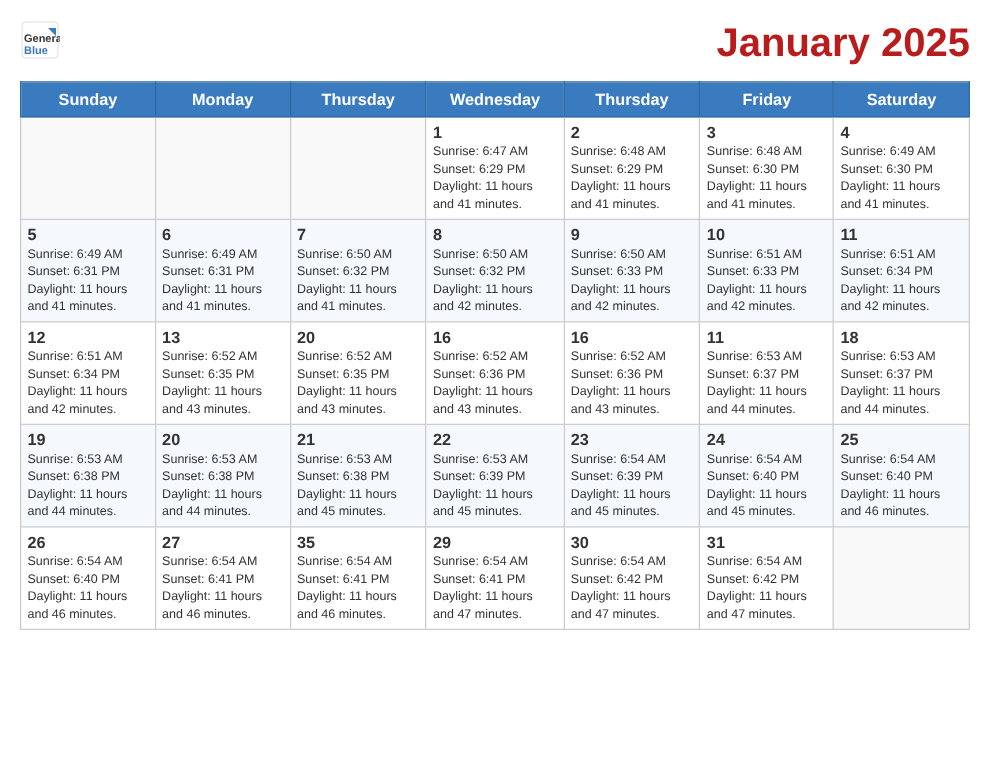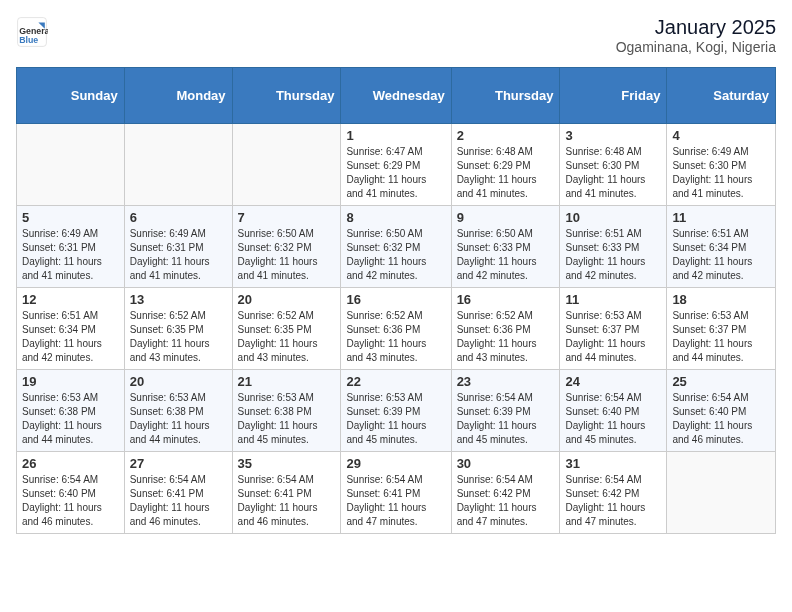--- a/index.html
+++ b/index.html
@@ -27,38 +27,38 @@
     }
     .logo-icon {
       width: 32px;
       height: 32px;
       margin-right: 4px;
     }
     .title-block {
       text-align: right;
     }
     .title-month {
-      font-size: 20px;
-      font-weight: normal;
-      color: #0f172a;
+      font-size: 32px;
+      font-weight: bold;
+      color: #b91c1c;
     }
     .title-location {
       font-size: 14px;
       color: #555;
     }
     .calendar {
       width: 100%;
       border-collapse: collapse;
       border: 1px solid #ccc;
     }
     .calendar th {
       background-color: #3a7abf;
       color: #fff;
-      text-align: right;
-      padding: 20px 6px;
+      text-align: center;
+      padding: 6px 6px;
       font-size: 13px;
       font-weight: bold;
       border: 1px solid #2d6aa0;
     }
     .calendar td {
       border: 1px solid #ccc;
       vertical-align: top;
       padding: 4px 5px;
       width: 113px;
       min-height: 80px;
@@ -92,21 +92,20 @@
       <rect x="2" y="2" width="36" height="36" rx="4" fill="#fff" stroke="#ddd" stroke-width="1"></rect>
       <text x="4" y="22" font-size="11" font-weight="bold" fill="#333" font-family="Arial">General</text>
       <text x="4" y="34" font-size="11" font-weight="bold" fill="#3a7abf" font-family="Arial">Blue</text>
       <polygon points="28,8 36,8 36,16" fill="#3a7abf"></polygon>
     </svg>
     <div class="logo-text">
     </div>
   </div>
   <div class="title-block">
     <div class="title-month">January 2025</div>
-    <div class="title-location">Ogaminana, Kogi, Nigeria</div>
   </div>
 </div>
 
 <table class="calendar">
   <thead>
     <tr>
     <th>Sunday</th>
         <th>Monday</th>
         <th>Thursday</th>
         <th>Wednesday</th>

